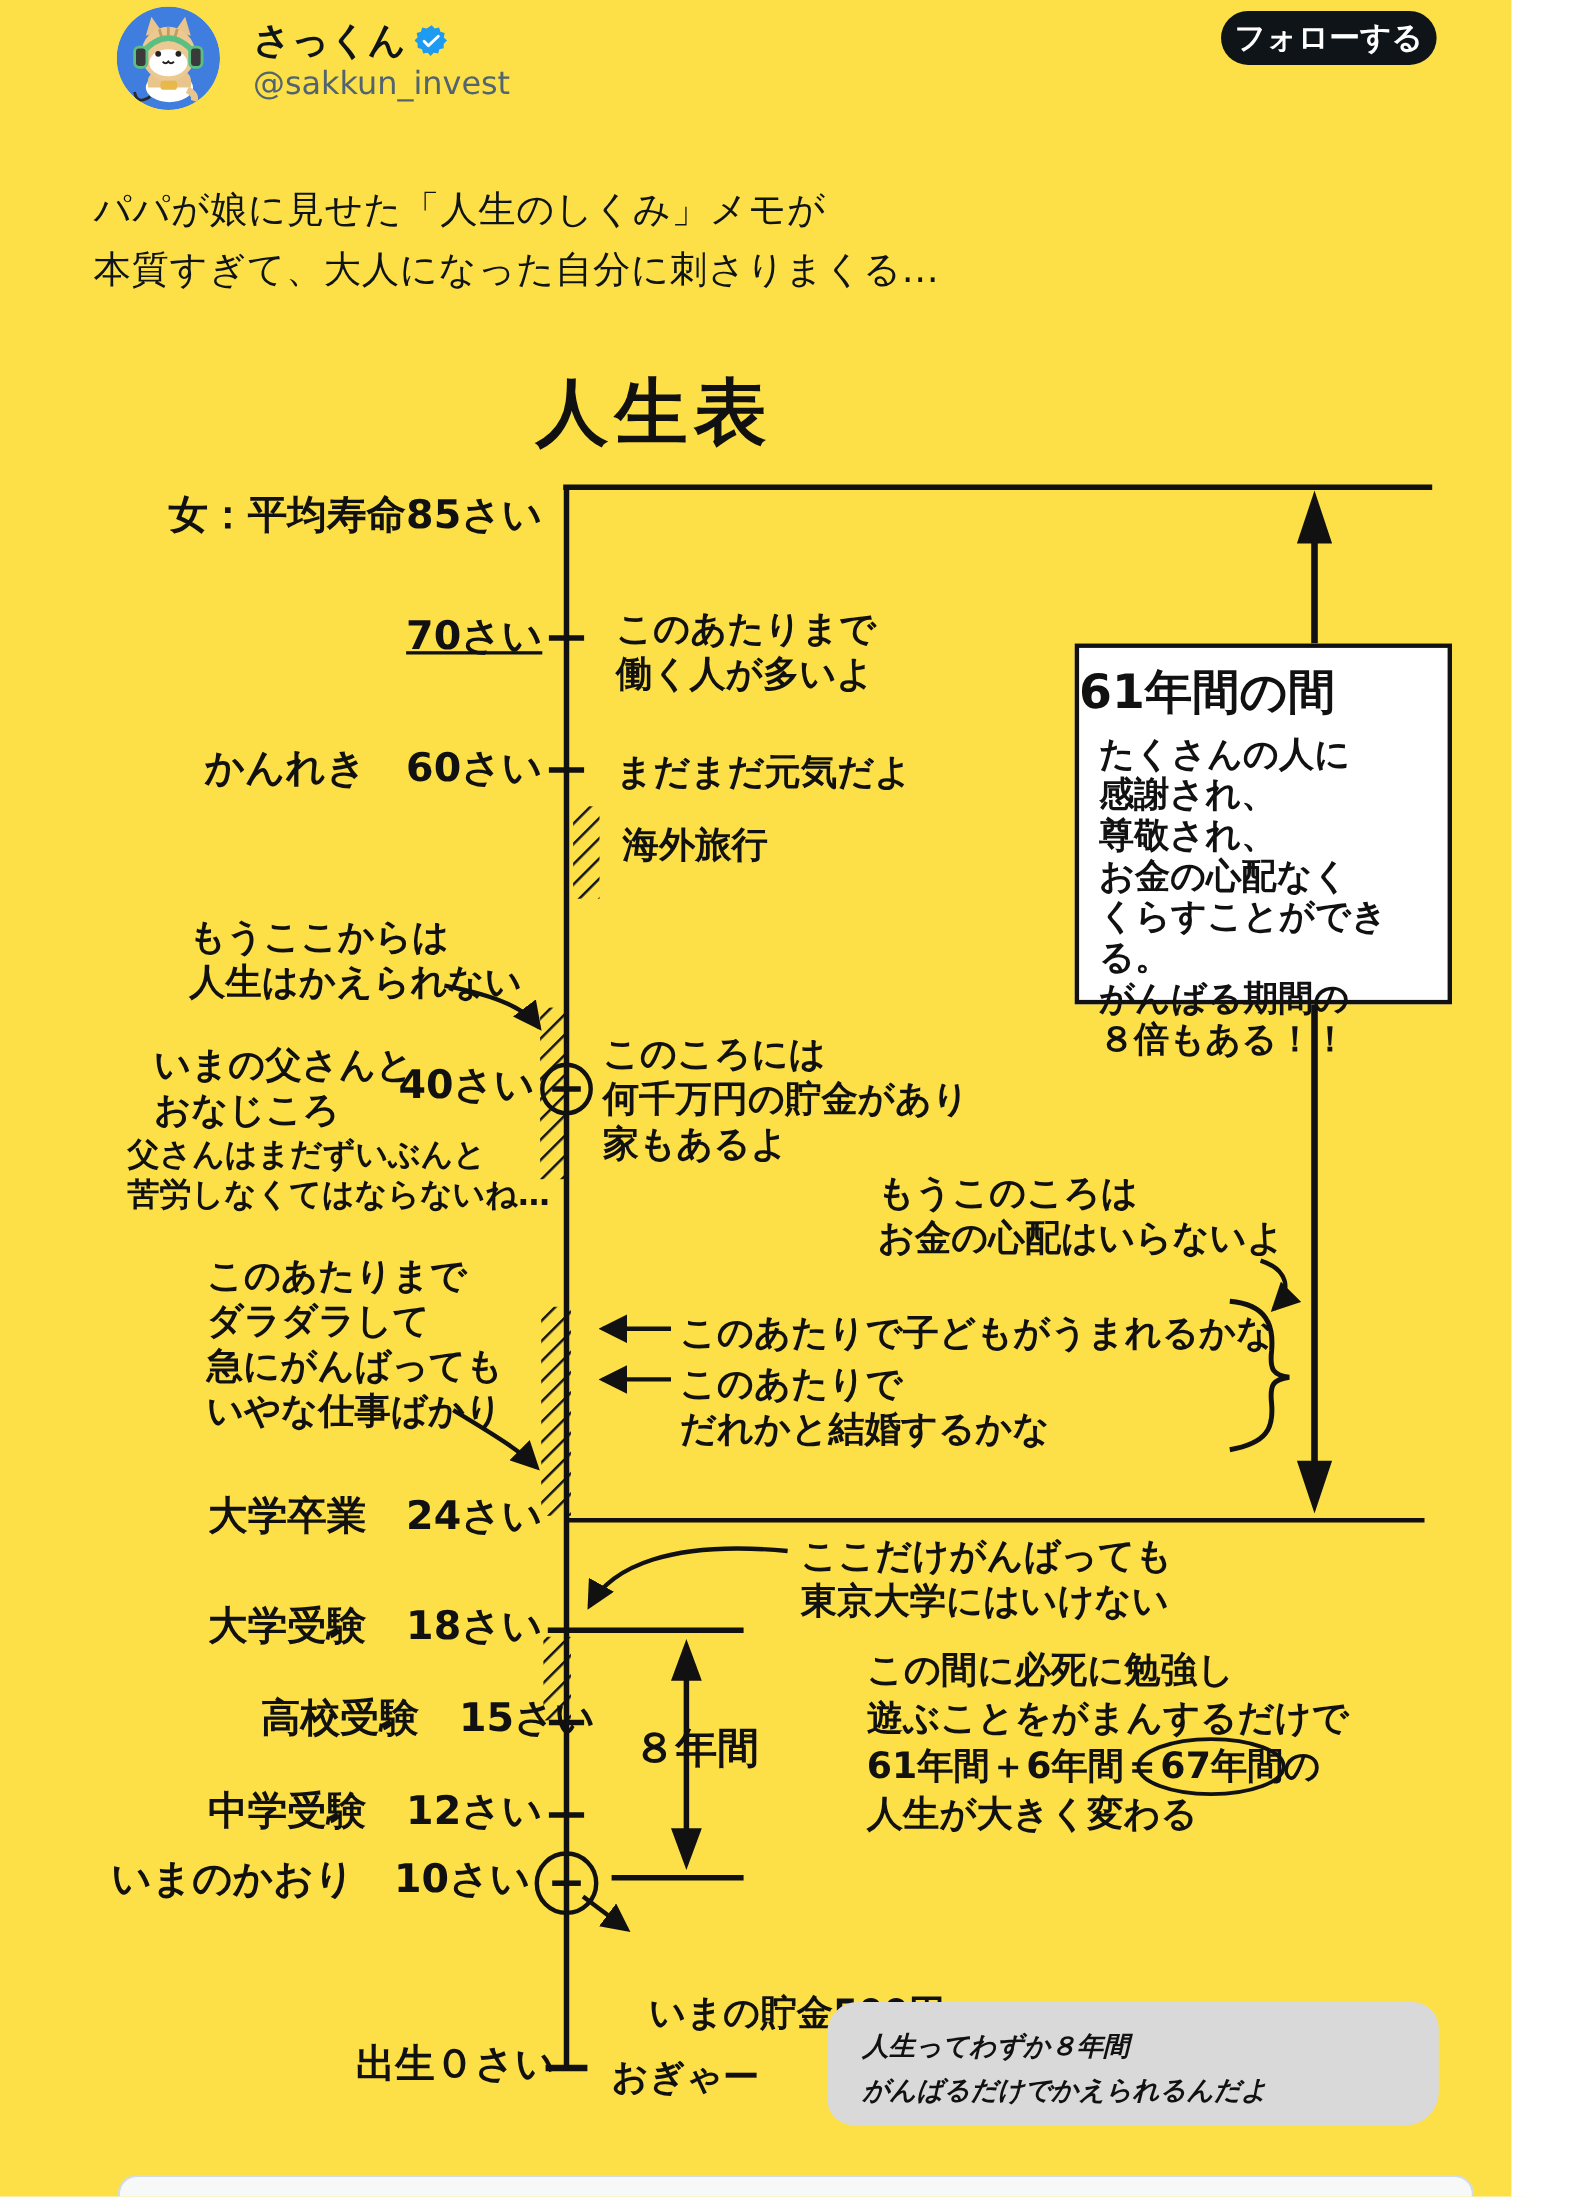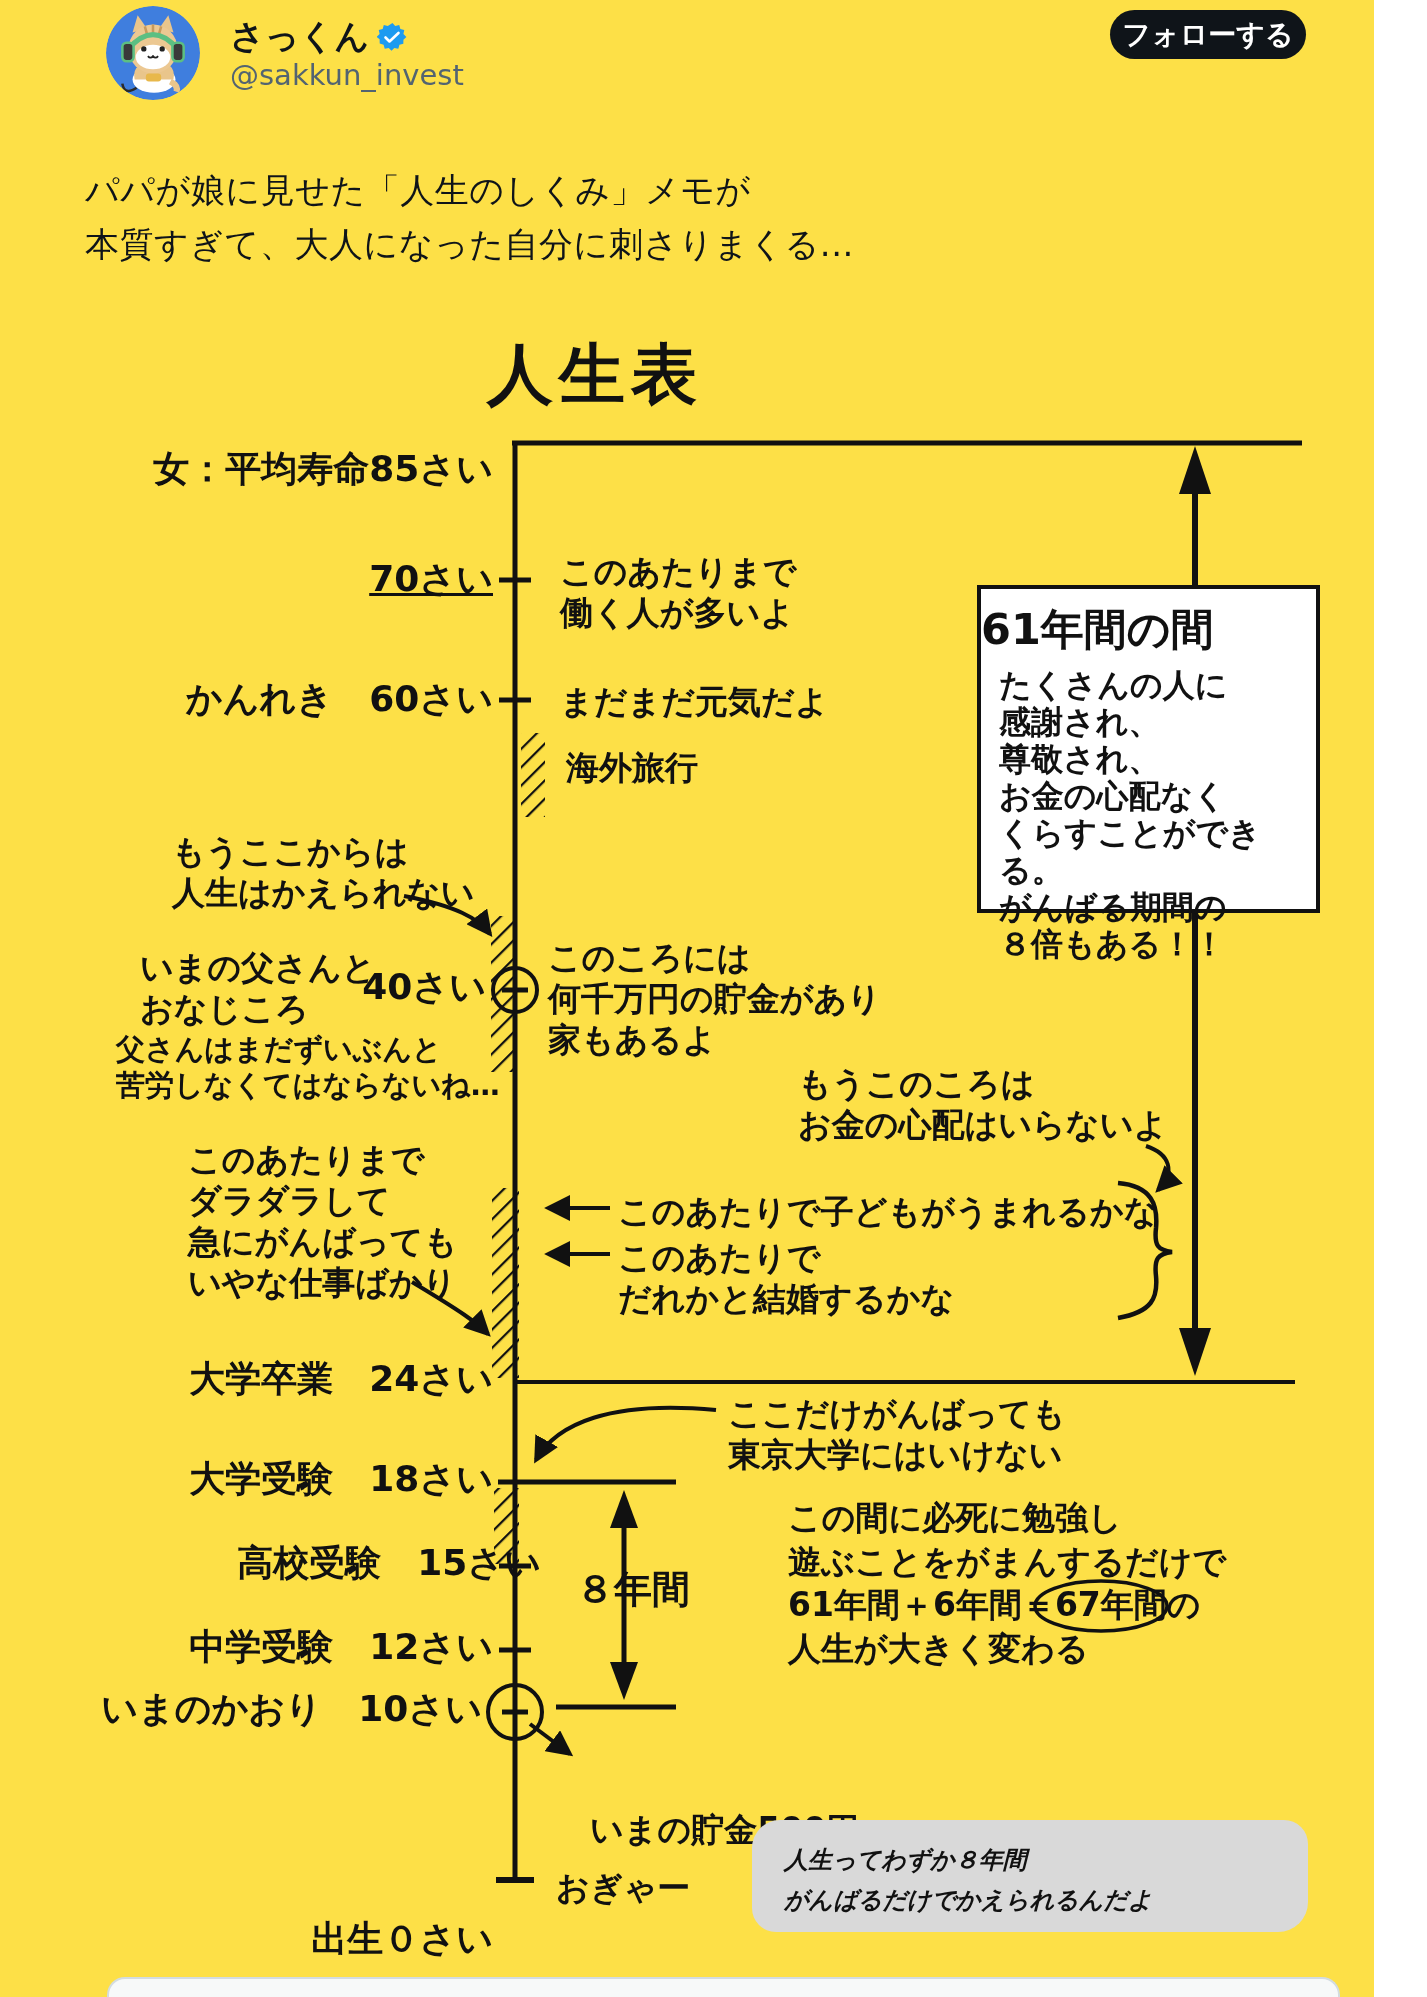--- a/index.html
+++ b/index.html
@@ -133,21 +133,21 @@
 
     <div class="lbl" style="top:450px;">女：平均寿命85さい</div>
     <div class="lbl" style="top:560px;text-decoration:underline;">70さい</div>
     <div class="lbl" style="top:680px;">かんれき　60さい</div>
     <div class="lbl" style="top:968px;width:486px;">40さい</div>
     <div class="lbl" style="top:1360px;">大学卒業　24さい</div>
     <div class="lbl" style="top:1460px;">大学受験　18さい</div>
     <div class="lbl" style="top:1544px;padding-left:48px;">高校受験　15さい</div>
     <div class="lbl" style="top:1628px;">中学受験　12さい</div>
     <div class="lbl" style="top:1690px;width:482px;">いまのかおり　10さい</div>
-    <div class="lbl" style="top:1920px;">出生０さい</div>
+    <div class="lbl" style="top:1858px;padding-left:12px;">出生０さい</div>
 
     <div class="ann" style="left:560px;top:552px;">このあたりまで
 働く人が多いよ</div>
     <div class="ann" style="left:560px;top:682px;">まだまだ元気だよ</div>
     <div class="ann" style="left:566px;top:748px;">海外旅行</div>
     <div class="ann" style="left:172px;top:832px;">もうここからは
 人生はかえられない</div>
     <div class="ann" style="left:140px;top:948px;">いまの父さんと
 おなじころ</div>
     <div class="ann" style="left:548px;top:938px;">このころには

